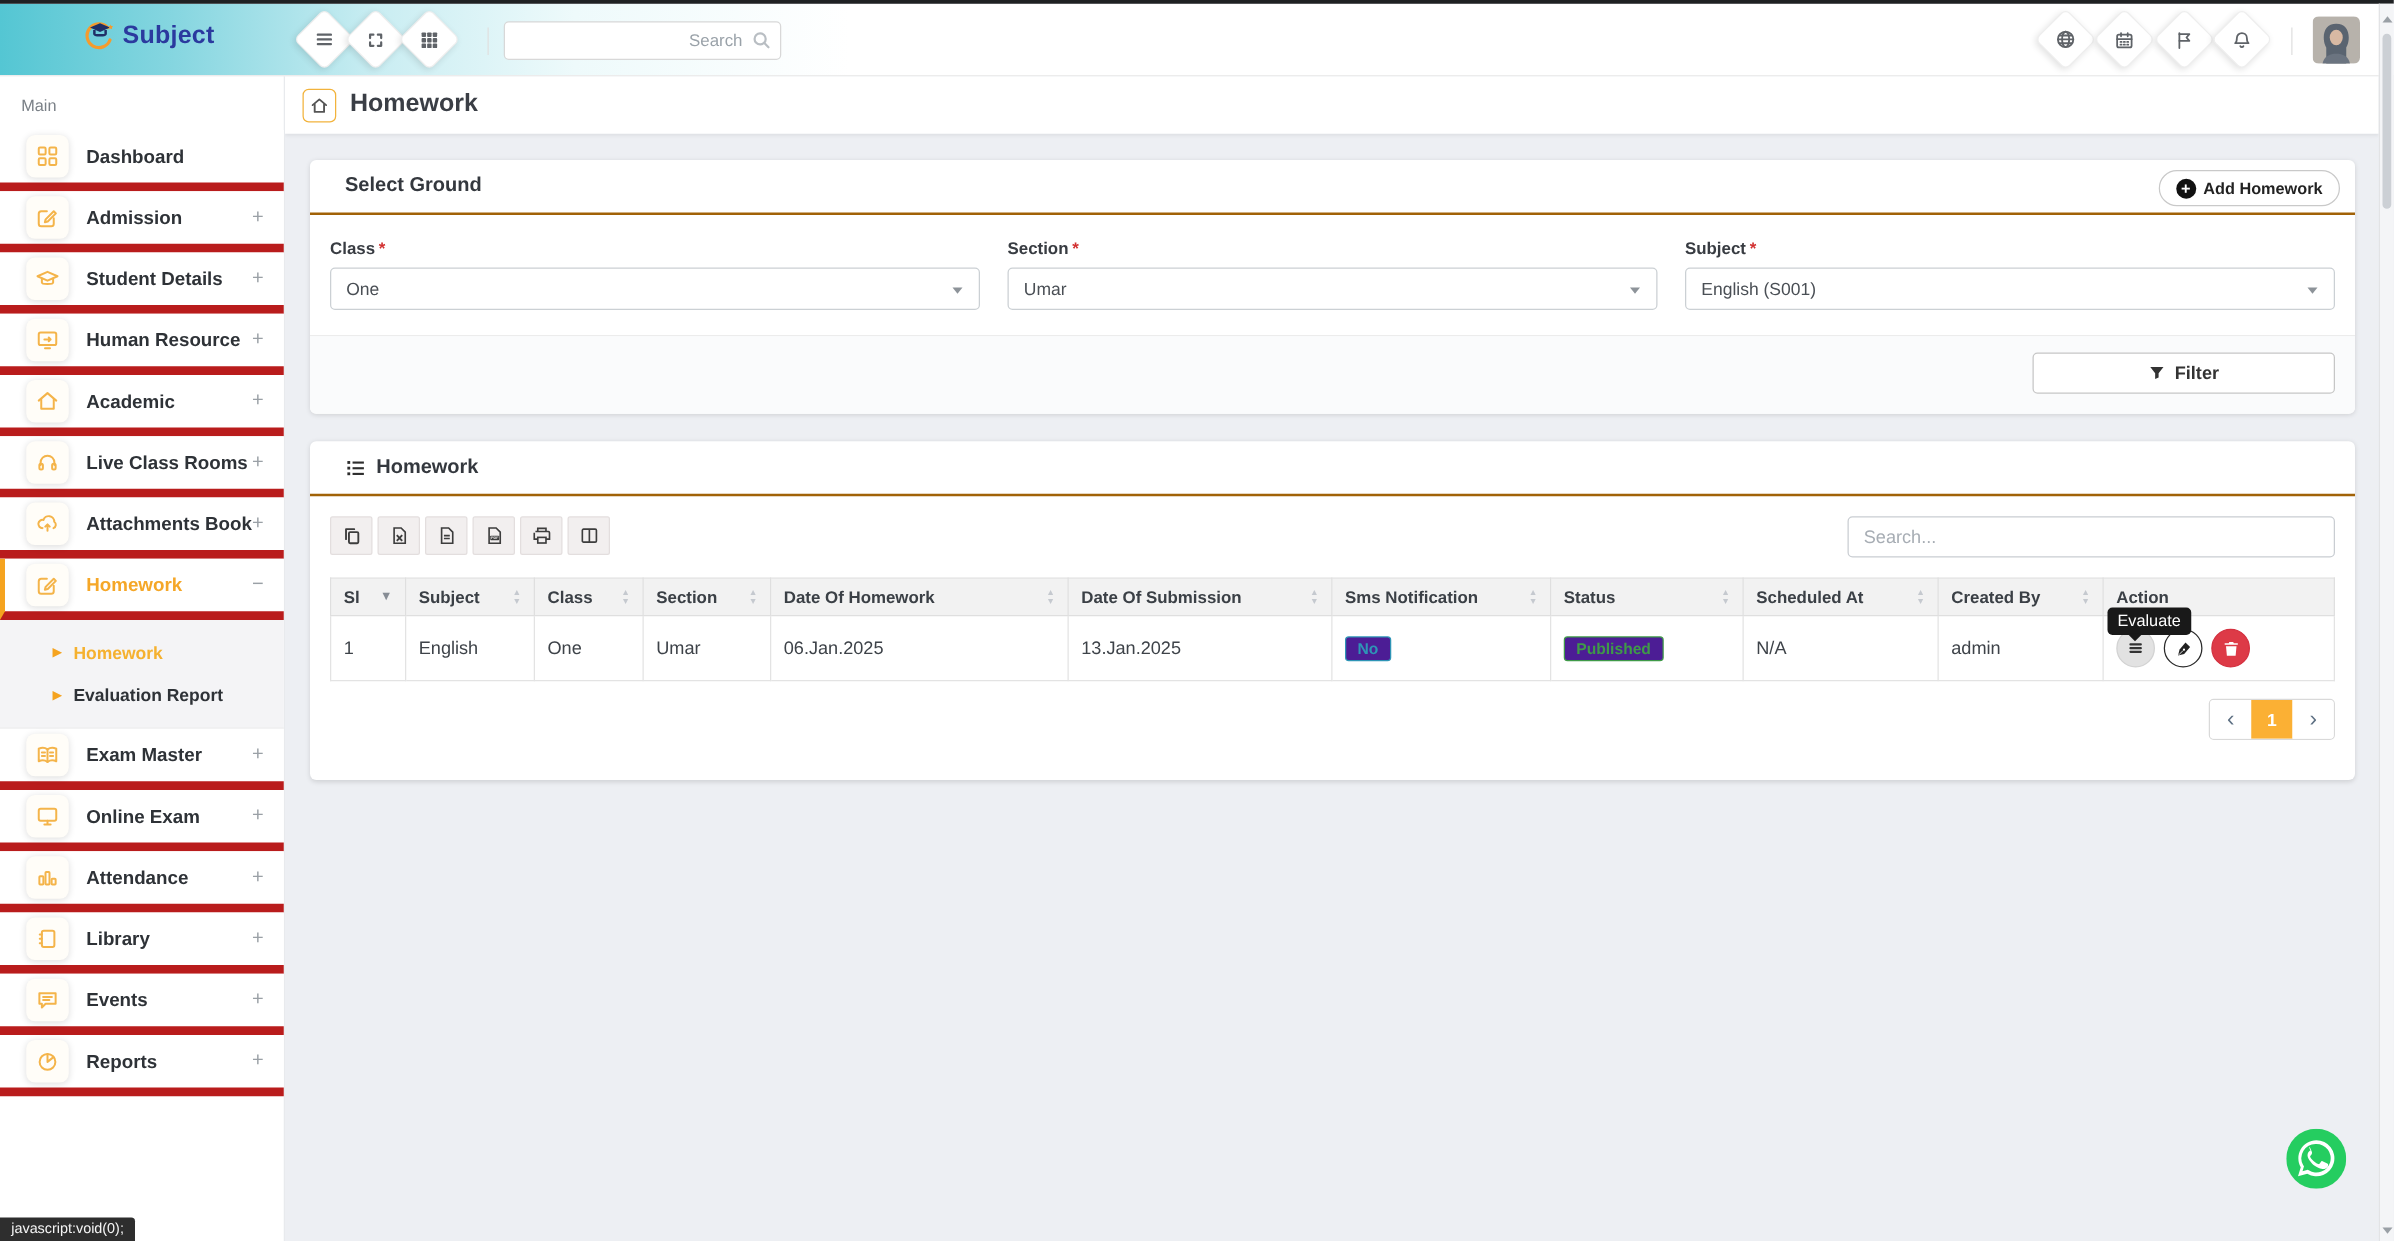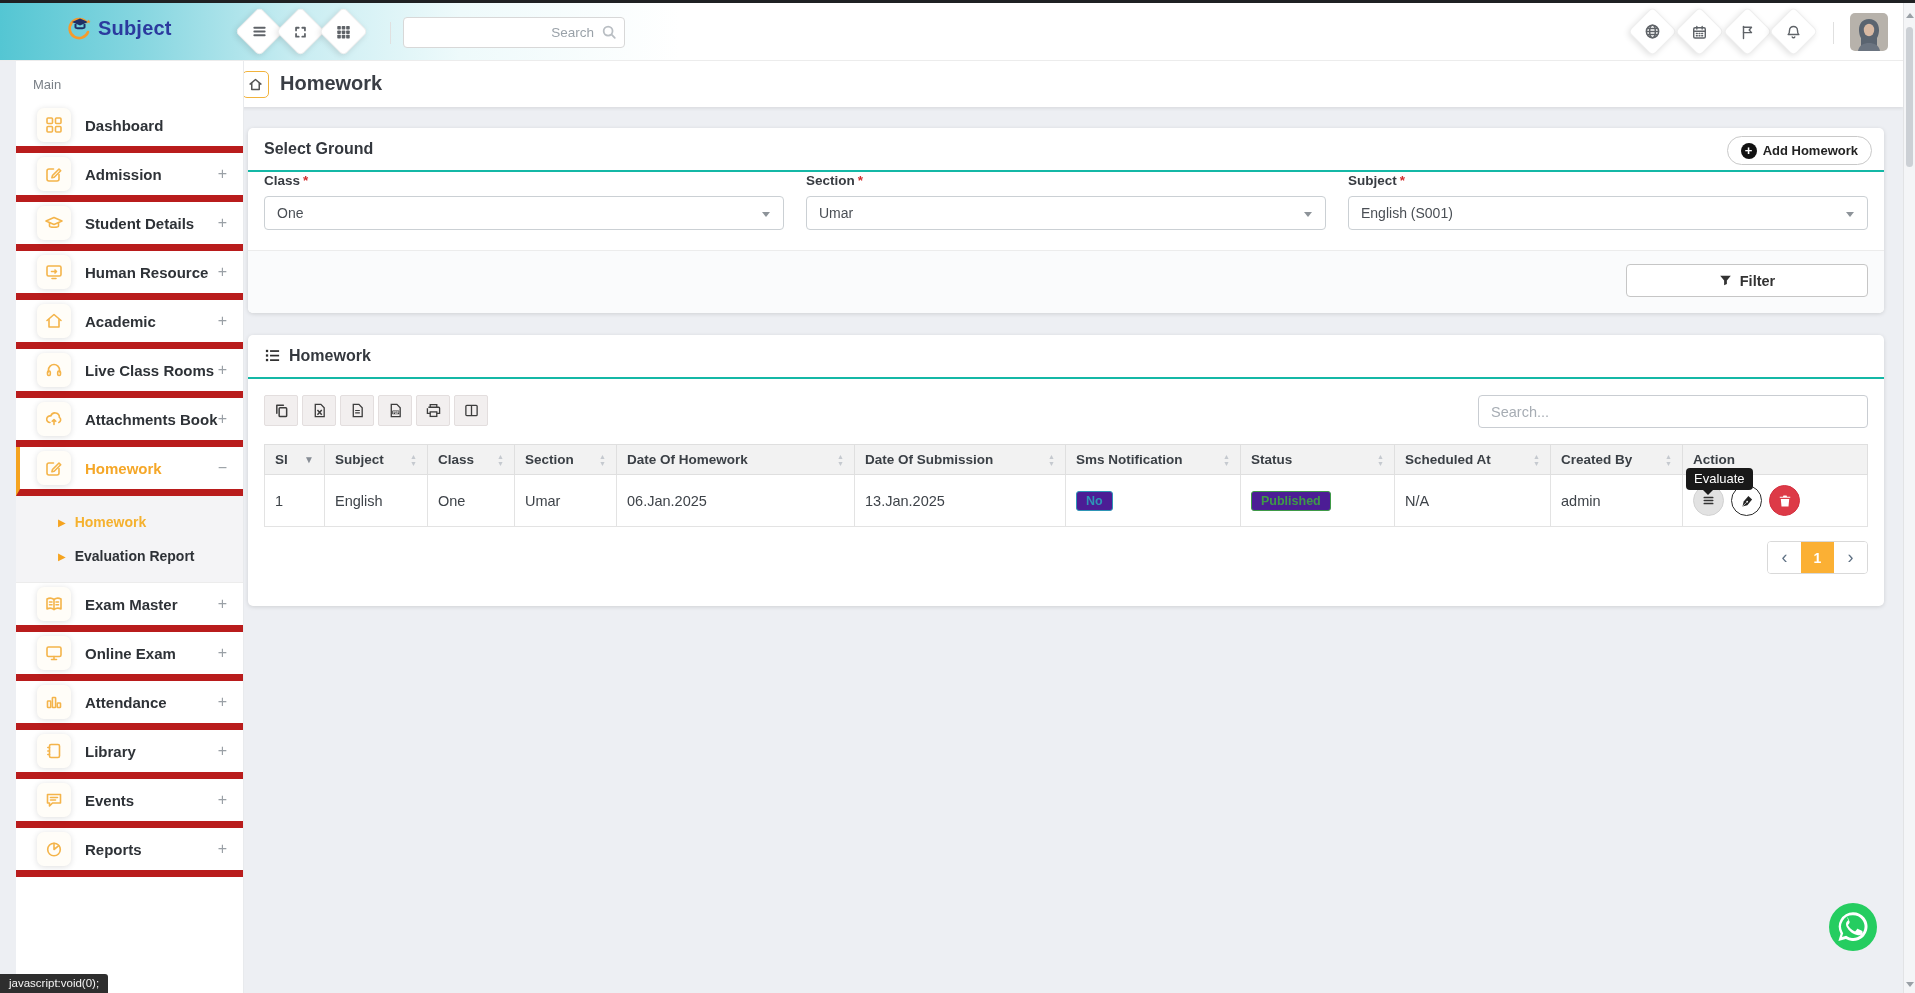--- a/index.html
+++ b/index.html
@@ -17,21 +17,21 @@
   .diamond > * { transform:rotate(-45deg); color:#5f6368; }
   .hdr-divider { position:absolute; top:19px; width:0; height:22px; border-left:1px solid #e0e0e0; }
   .search-wrap { position:absolute; left:403px; top:14px; width:222px; height:31px; }
   .search-wrap input { width:100%; height:100%; border:1px solid #d8d8d8; border-radius:4px; padding:0 30px 0 12px;
     font-size:13.5px; color:#444; background:#fff; font-family:inherit;text-align:right; }
   .search-wrap input::placeholder { color:#9aa2a9; }
   .search-wrap .mag { position:absolute; right:8px; top:7px; color:#b9bec3; }
   .avatar { position:absolute; left:1850px; top:10px; width:38px; height:38px; border-radius:5px; overflow:hidden; cursor:pointer; }
 
   
-  .sidebar { position:absolute; left:16px; top:61px; width:228px; height:932px; background:#fff; border-right:1px solid #e8eaed; z-index:30; }
+  .sidebar { position:absolute; left:0; top:61px; width:228px; height:932px; background:#fff; border-right:1px solid #e8eaed; z-index:30; }
   .side-label { padding:16px 0 12px 17px; font-size:13px; color:#7a8087; }
   .side-item { position:relative; height:49px; display:flex; align-items:center; border-bottom:7px solid #b91c1c; cursor:pointer; background:#fff; }
   .side-item .iconbox { width:34px; height:34px; margin-left:21px; border-radius:7px; background:#fffdf8;
     box-shadow:0 1px 6px rgba(0,0,0,.13); display:flex; align-items:center; justify-content:center; color:#f4b44a; flex:0 0 auto; }
   .side-item .lbl { margin-left:14px; font-size:15px; font-weight:bold; color:#2e3237; }
   .side-item .exp { position:absolute; right:16px; color:#9aa0a6; font-size:16px; }
   .side-item.active { border-left:4px solid #f5a31f; }
   .side-item.active .iconbox { margin-left:17px; }
   .side-item.active .lbl { color:#f5a728; }
   .submenu { background:#f4f4f6; padding:9px 0; border-bottom:1px solid #ececec; }
@@ -42,29 +42,29 @@
 
   
   .content { position:absolute; left:228px; top:61px; width:1675px; height:932px; background:#edeff3; }
   .breadcrumb-bar { position:relative; height:46px; background:#fff; box-shadow:0 2px 3px rgba(0,0,0,.07); }
   .home-btn { position:absolute; left:14px; top:10px; width:27px; height:27px; border:1px solid #f2b33c; border-radius:5px;
     background:#fff; display:flex; align-items:center; justify-content:center; color:#555; cursor:pointer; }
   .page-title { position:absolute; left:52px; top:11px; font-size:20px; font-weight:bold; color:#3a3e45; }
   .scroll-area { position:absolute; left:0; top:46px; width:1675px; height:886px; padding:21px 19px 0 20px; overflow:hidden; }
 
   .card { background:#fff; border-radius:5px; box-shadow:0 1px 4px rgba(0,0,0,.13); }
-  .card-header { position:relative; padding:12px 16px; border-bottom:2px solid #14b8a6; height:44px; display:flex; align-items:flex-start; gap:8px; }
+  .card-header { position:relative; padding:12px 28px; border-bottom:2px solid #a16207; height:44px; display:flex; align-items:flex-end; gap:8px; }
   .card-title { font-size:16px; font-weight:bold; color:#34383e; }
 
   .add-btn { position:absolute; right:12px; top:8px; height:29px; border:1px solid #c9c9c9; border-radius:15px; background:#fff;
     display:flex; align-items:center; gap:6px; padding:0 13px; cursor:pointer; }
   .add-btn .plus { width:16px; height:16px; border-radius:50%; background:#111; color:#fff; font-size:13px; line-height:15px; text-align:center; font-weight:bold; }
   .add-btn .albl { font-size:13px; font-weight:bold; color:#222; }
 
-  .sg-body { padding:1px 16px 20px; display:grid; grid-template-columns:1fr 1fr 1fr; gap:0 22px; }
+  .sg-body { padding:19px 16px 20px; display:grid; grid-template-columns:1fr 1fr 1fr; gap:0 22px; }
   .field-label { font-size:13.5px; font-weight:bold; color:#383c42; }
   .field-label .req { color:#d22f2f; margin-left:3px; }
   .select { margin-top:8px; height:34px; border:1px solid #cbd0d4; border-radius:4px; background:#fff; position:relative;
     display:flex; align-items:center; padding:0 12px; font-size:14px; color:#4a4f55; cursor:pointer; }
   .select:after { content:''; position:absolute; right:13px; top:15px; border-left:4.5px solid transparent; border-right:4.5px solid transparent; border-top:5px solid #8d9399; }
   .sg-footer { border-top:1px solid #ececec; background:#fafbfc; padding:13px 16px 16px; display:flex; justify-content:flex-end; border-radius:0 0 5px 5px; }
   .filter-btn { width:242px; height:33px; border:1px solid #c6c6c6; border-radius:4px; background:#fff; display:flex;
     align-items:center; justify-content:center; gap:8px; cursor:pointer; font-size:14.5px; color:#333; font-weight:bold; }
 
   .hw-body { padding:16px; }

